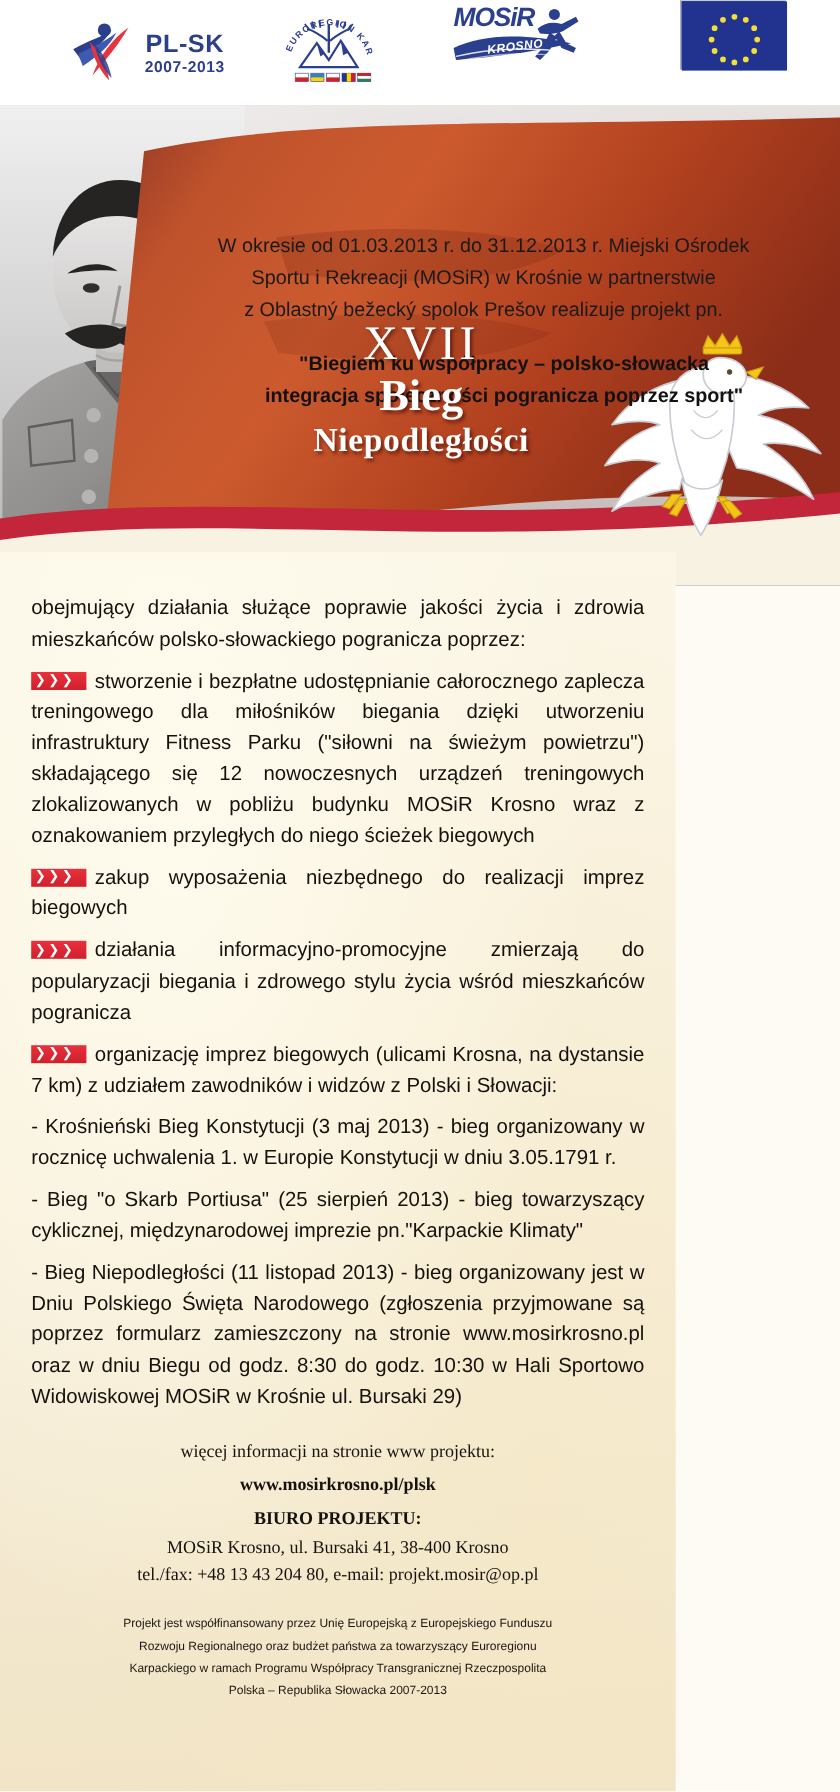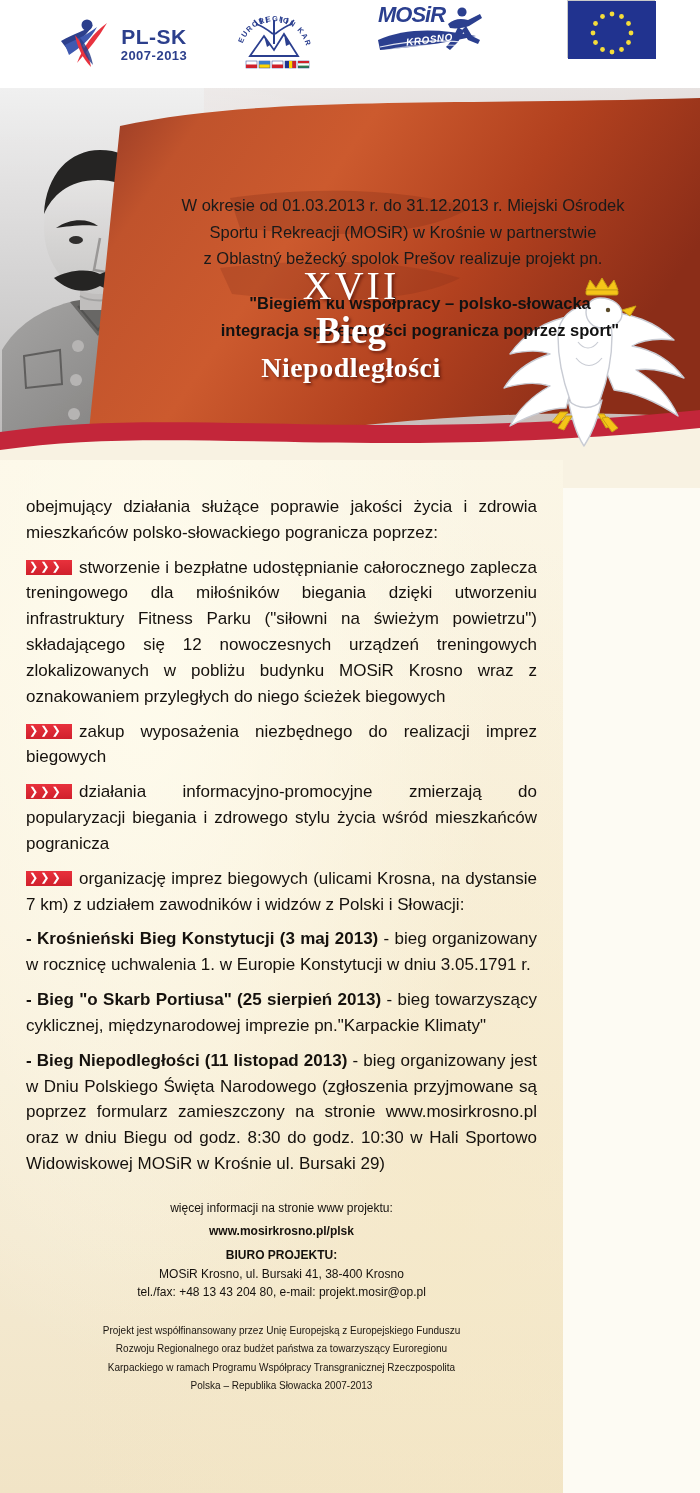--- a/index.html
+++ b/index.html
@@ -159,25 +159,25 @@
     content: "\276F\276F\276F";
     position: absolute; left: 3px; top: 50%;
     transform: translateY(-50%);
     color: #ffffff;
     font-size: 11px;
     letter-spacing: 2px;
     font-family: "DejaVu Sans", sans-serif;
   }
 
   .race { margin-bottom: 9px; text-align: justify; }
-  .race b { font-weight: 700; }
+  .race b { font-weight: 400; }
 
   
   .contact { margin-top: 22px; text-align: center; }
-  .c-line { font-family: Liberation Sans, sans-serif; font-size: 12px; color: #15110d; line-height: 1.55; }
+  .c-line { font-family: Liberation Serif, serif; font-size: 15px; color: #15110d; line-height: 1.55; }
   .c-strong { font-weight: 700; }
   .c-gap { height: 5px; }
 
   
   .footer {
     margin-top: 20px;
     text-align: center;
     font-family: Liberation Sans, sans-serif;
     font-size: 10px;
     line-height: 1.85;

